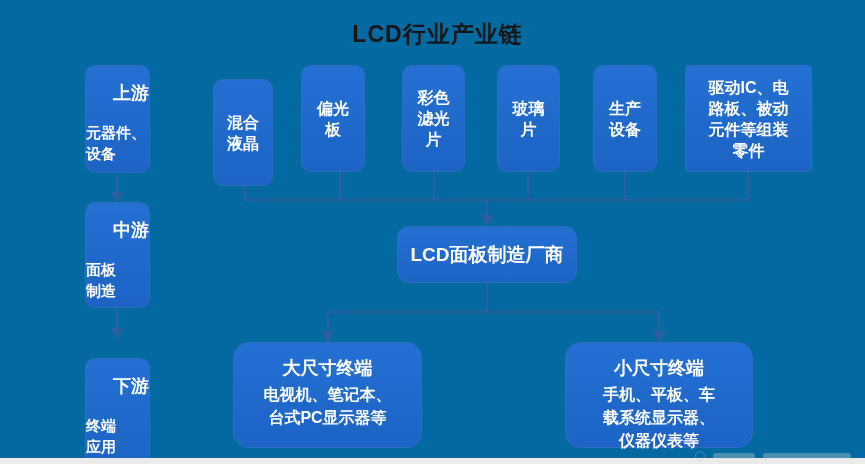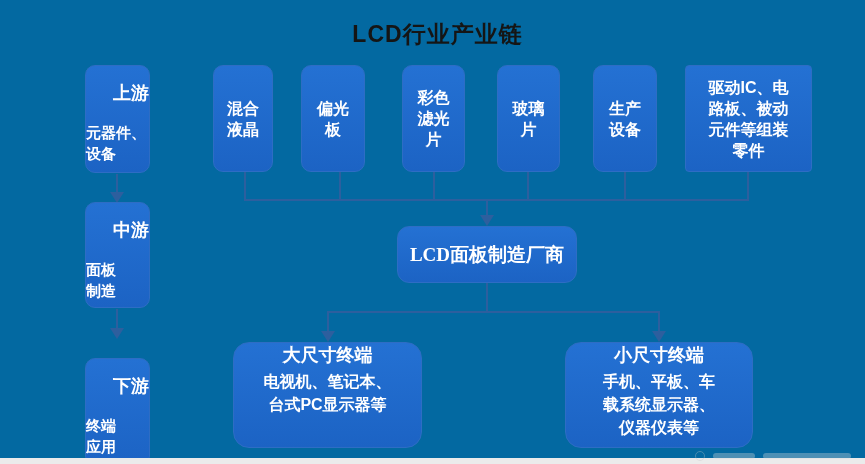--- a/index.html
+++ b/index.html
@@ -18,23 +18,23 @@
   }
   .pre{white-space:pre-line;}
   
   .stage .stage-head{margin-top:15px;text-align:right;font-size:18px;font-weight:bold;}
   .stage .stage-body{margin-top:17px;padding-left:0;text-align:left;font-size:15px;font-weight:bold;line-height:21px;}
   
   .node{display:flex;align-items:center;justify-content:center;text-align:center;
         font-size:16px;font-weight:bold;line-height:21px;}
   
   .mfr{display:flex;align-items:center;justify-content:center;
-       font-size:19px;font-weight:bold;border-radius:12px;font-family:Liberation Serif, serif;}
+       font-size:19px;font-weight:bold;border-radius:12px;}
   
-  .term{border-radius:16px;text-align:center;}
+  .term{border-radius:16px;text-align:center;padding-top:13px;}
   .term-head{font-size:18px;font-weight:bold;}
   .term-body{font-size:16px;font-weight:bold;line-height:23px;margin-top:3px;}
   
   .connectors{position:absolute;left:0;top:0;pointer-events:none;}
   
   .footer-strip{position:absolute;left:0;bottom:0;width:865px;height:6px;background:#ebebeb;}
   .wm{position:absolute;right:14px;bottom:3px;height:10px;display:flex;align-items:center;gap:8px;opacity:.35;}
   .wm .wm-circle{width:10px;height:10px;border:1px solid #c7c7c7;border-radius:50%;box-sizing:border-box;}
   .wm .wm-bar{height:6px;border-radius:3px;background:#d9d9d9;}
 </style>
@@ -84,21 +84,21 @@
     <div class="stage-head">中游</div>
     <div class="stage-body pre">面板
 制造</div>
   </div>
   <div class="box stage" style="left:85px;top:358px;width:65px;height:108px">
     <div class="stage-head">下游</div>
     <div class="stage-body pre">终端
 应用</div>
   </div>
 
-  <div class="box node" style="left:213px;top:65px;width:60px;height:107px">
+  <div class="box node" style="left:213px;top:79px;width:60px;height:107px">
     <span class="pre">混合
 液晶</span>
   </div>
   <div class="box node" style="left:301px;top:65px;width:64px;height:107px">
     <span class="pre">偏光
 板</span>
   </div>
   <div class="box node" style="left:402px;top:65px;width:63px;height:107px">
     <span class="pre">彩色
 滤光

